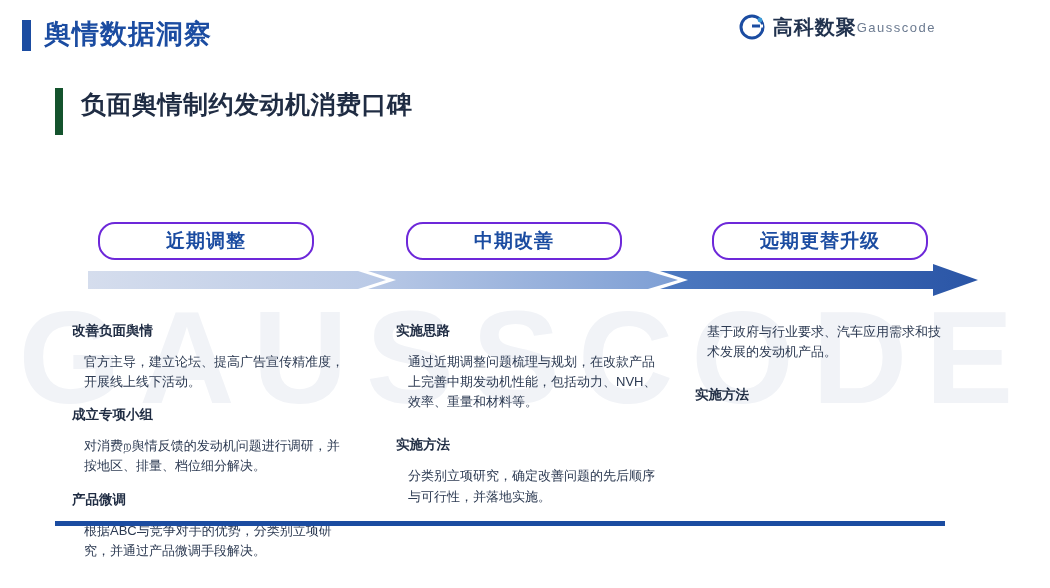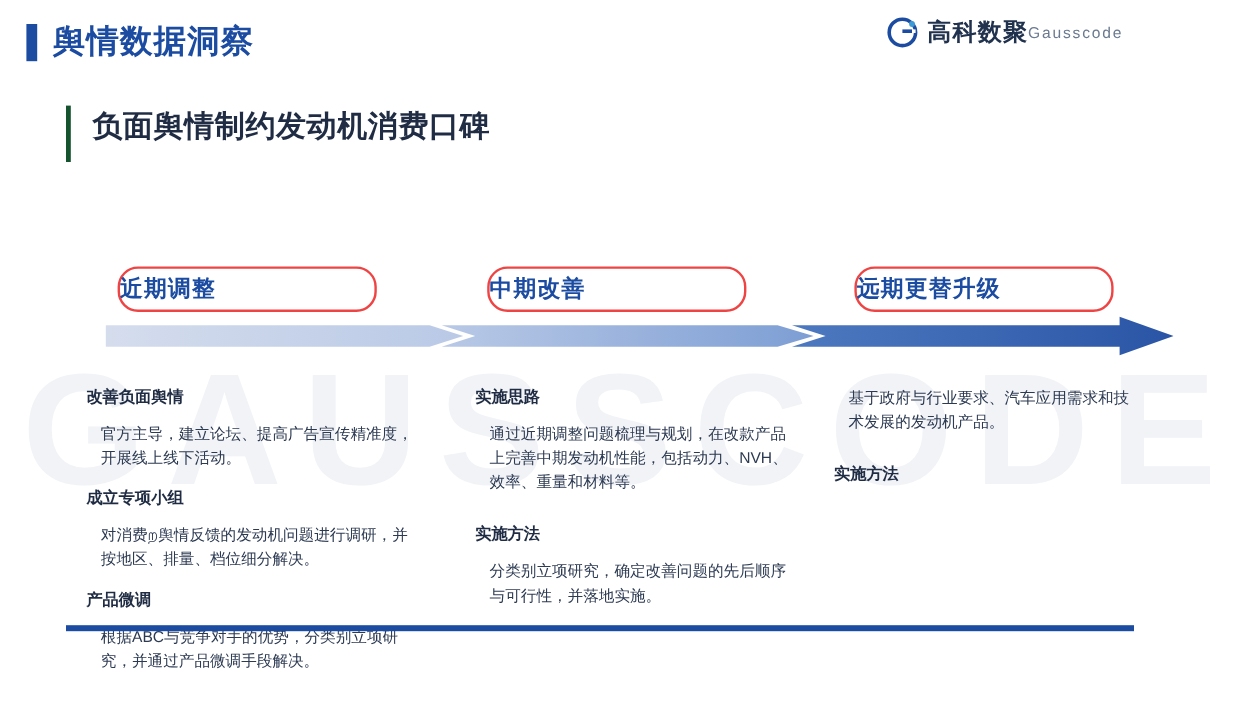--- a/index.html
+++ b/index.html
@@ -88,46 +88,47 @@
     margin-top: 4px;
   }
 
   
   .title-block {
     position: absolute;
     left: 55px;
     top: 88px;
     width: 940px;
     z-index: 2;
-    border-left: 4px solid #14532d;
+    border-left: 8px solid #14532d;
     padding-left: 18px;
   }
   .main-title {
     font-size: 25px;
     font-weight: bold;
     color: #1f2c43;
     margin: 0 0 14px 0;
     letter-spacing: 0.5px;
   }
   .sub-title {
     font-size: 17px;
     color: #2c3a52;
     margin: 0;
     letter-spacing: 0.3px;
   }
 
   
   .pill {
     position: absolute;
     height: 34px;
-    border: 2px solid #ef4444;
+    border: 2px solid #6d28d9;
     border-radius: 17px;
     background: #ffffff;
     display: flex;
     align-items: center;
+    justify-content: center;
     font-size: 19px;
     font-weight: bold;
     color: #1b4ca1;
     z-index: 3;
     letter-spacing: 1px;
   }
   .pill-1 { left: 98px;  top: 222px; width: 212px; }
   .pill-2 { left: 406px; top: 222px; width: 212px; }
   .pill-3 { left: 712px; top: 222px; width: 212px; }
 

